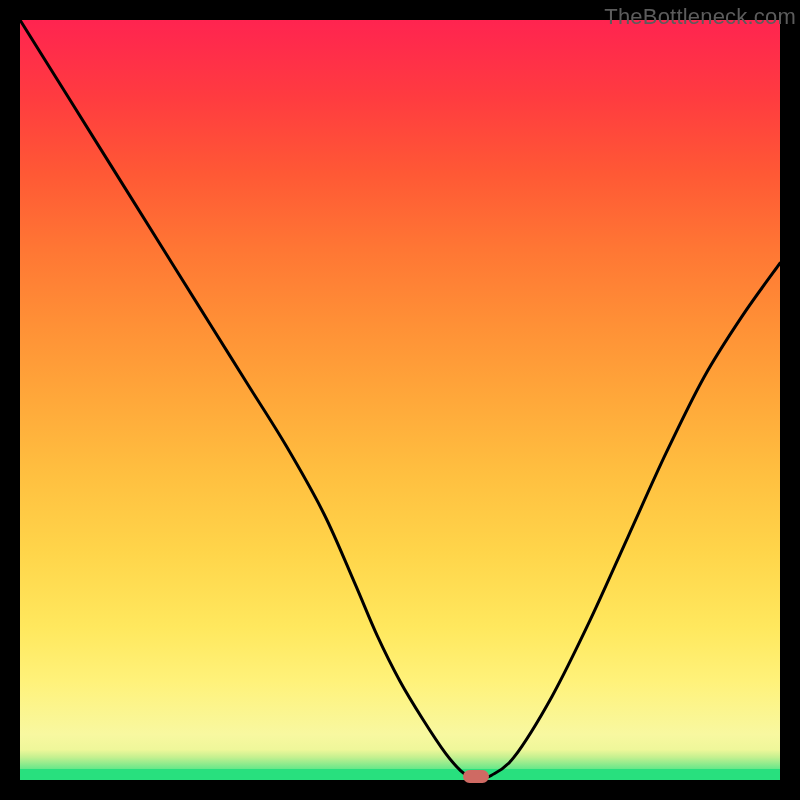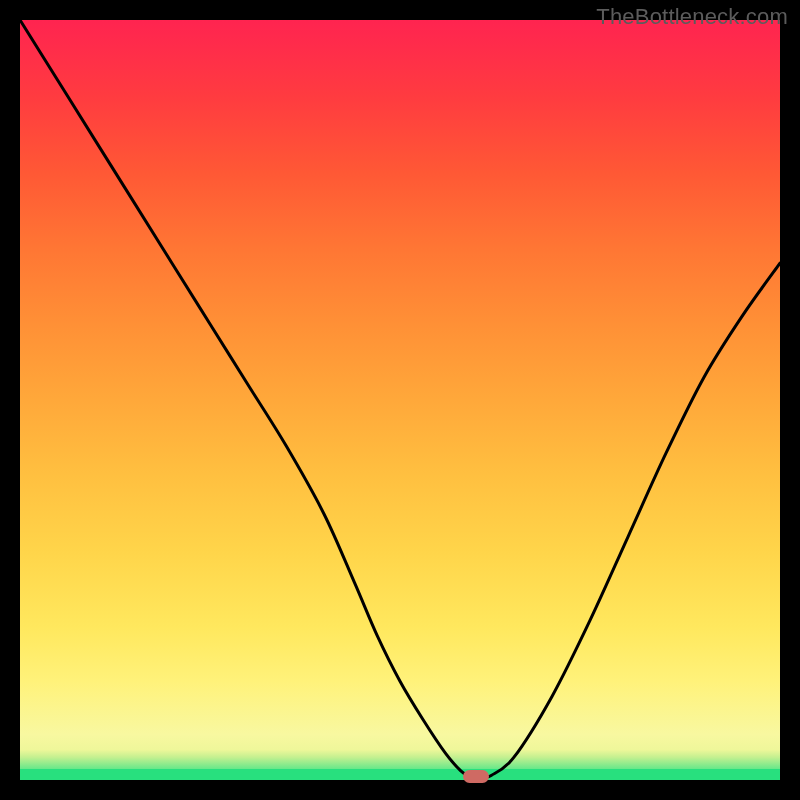--- a/index.html
+++ b/index.html
@@ -39,21 +39,21 @@
       #ffa83a 50%,
       #ff9036 60%,
       #ff7634 70%,
       #ff5835 80%,
       #ff3b40 90%,
       #ff2450 100%
     );
   }
   .watermark {
     position: absolute;
-    right: 12px;
+    right: 4px;
     top: 4px;
     color: #5c5c5c;
     font-size: 22px;
     letter-spacing: 0.2px;
     font-weight: 500;
   }
   svg.curve {
     position: absolute;
     left: 0;
     top: 0;

